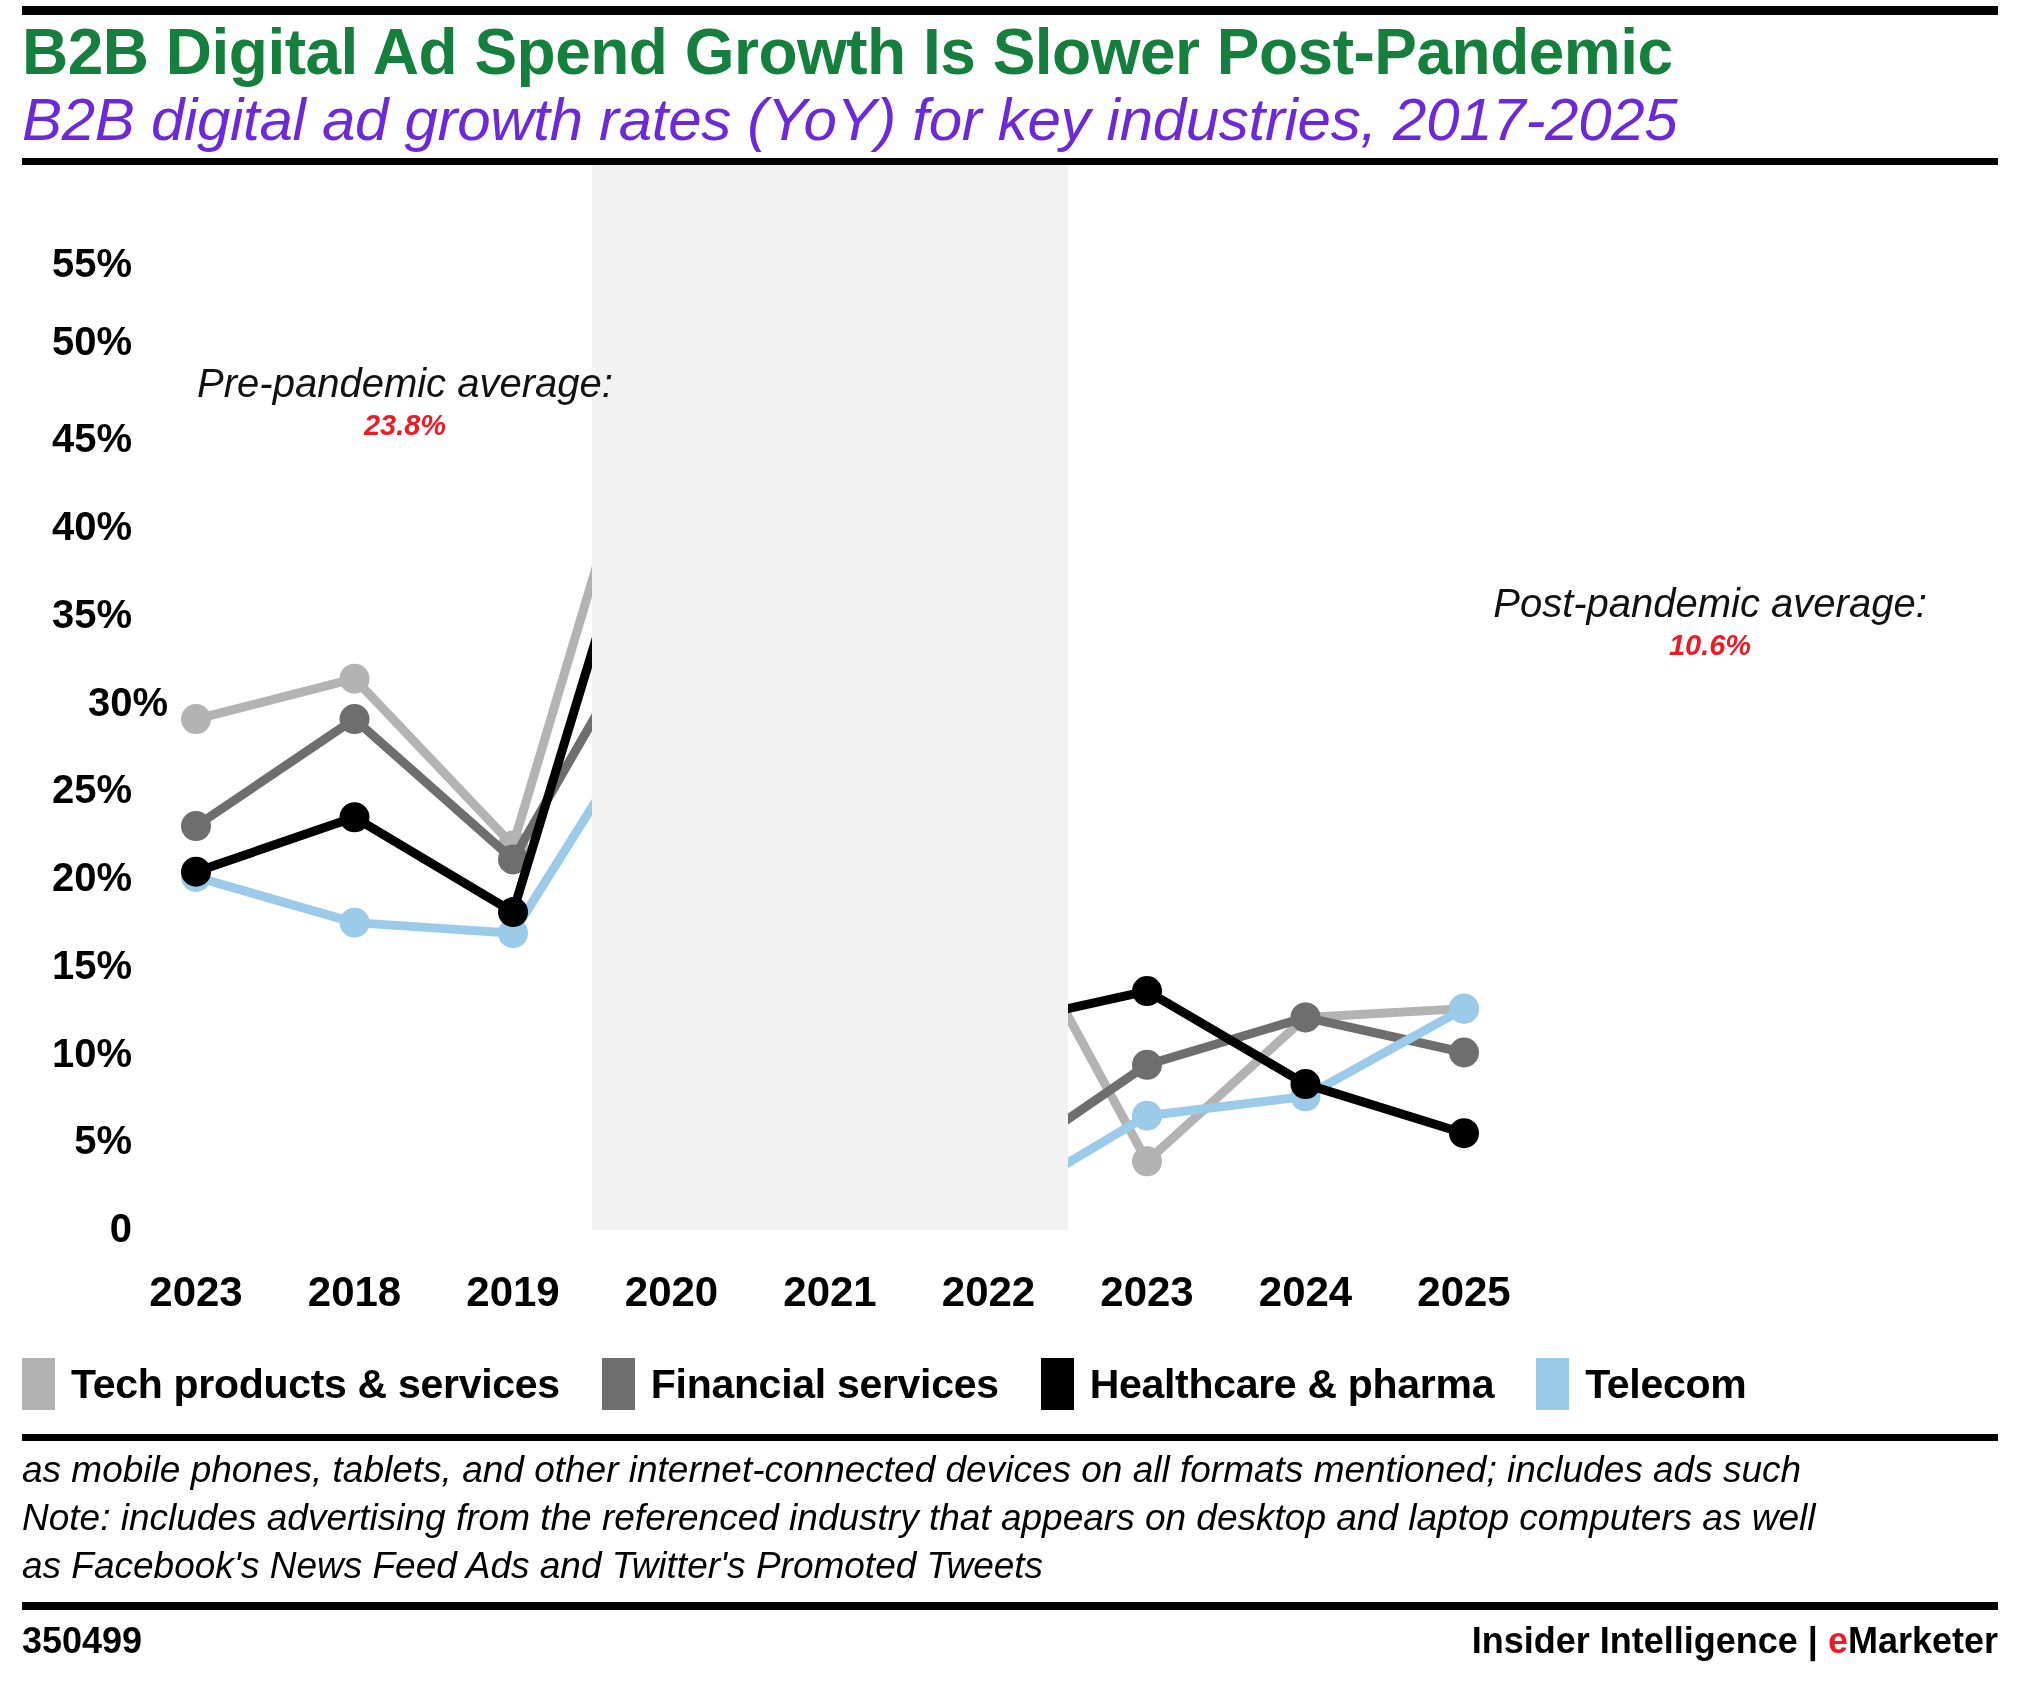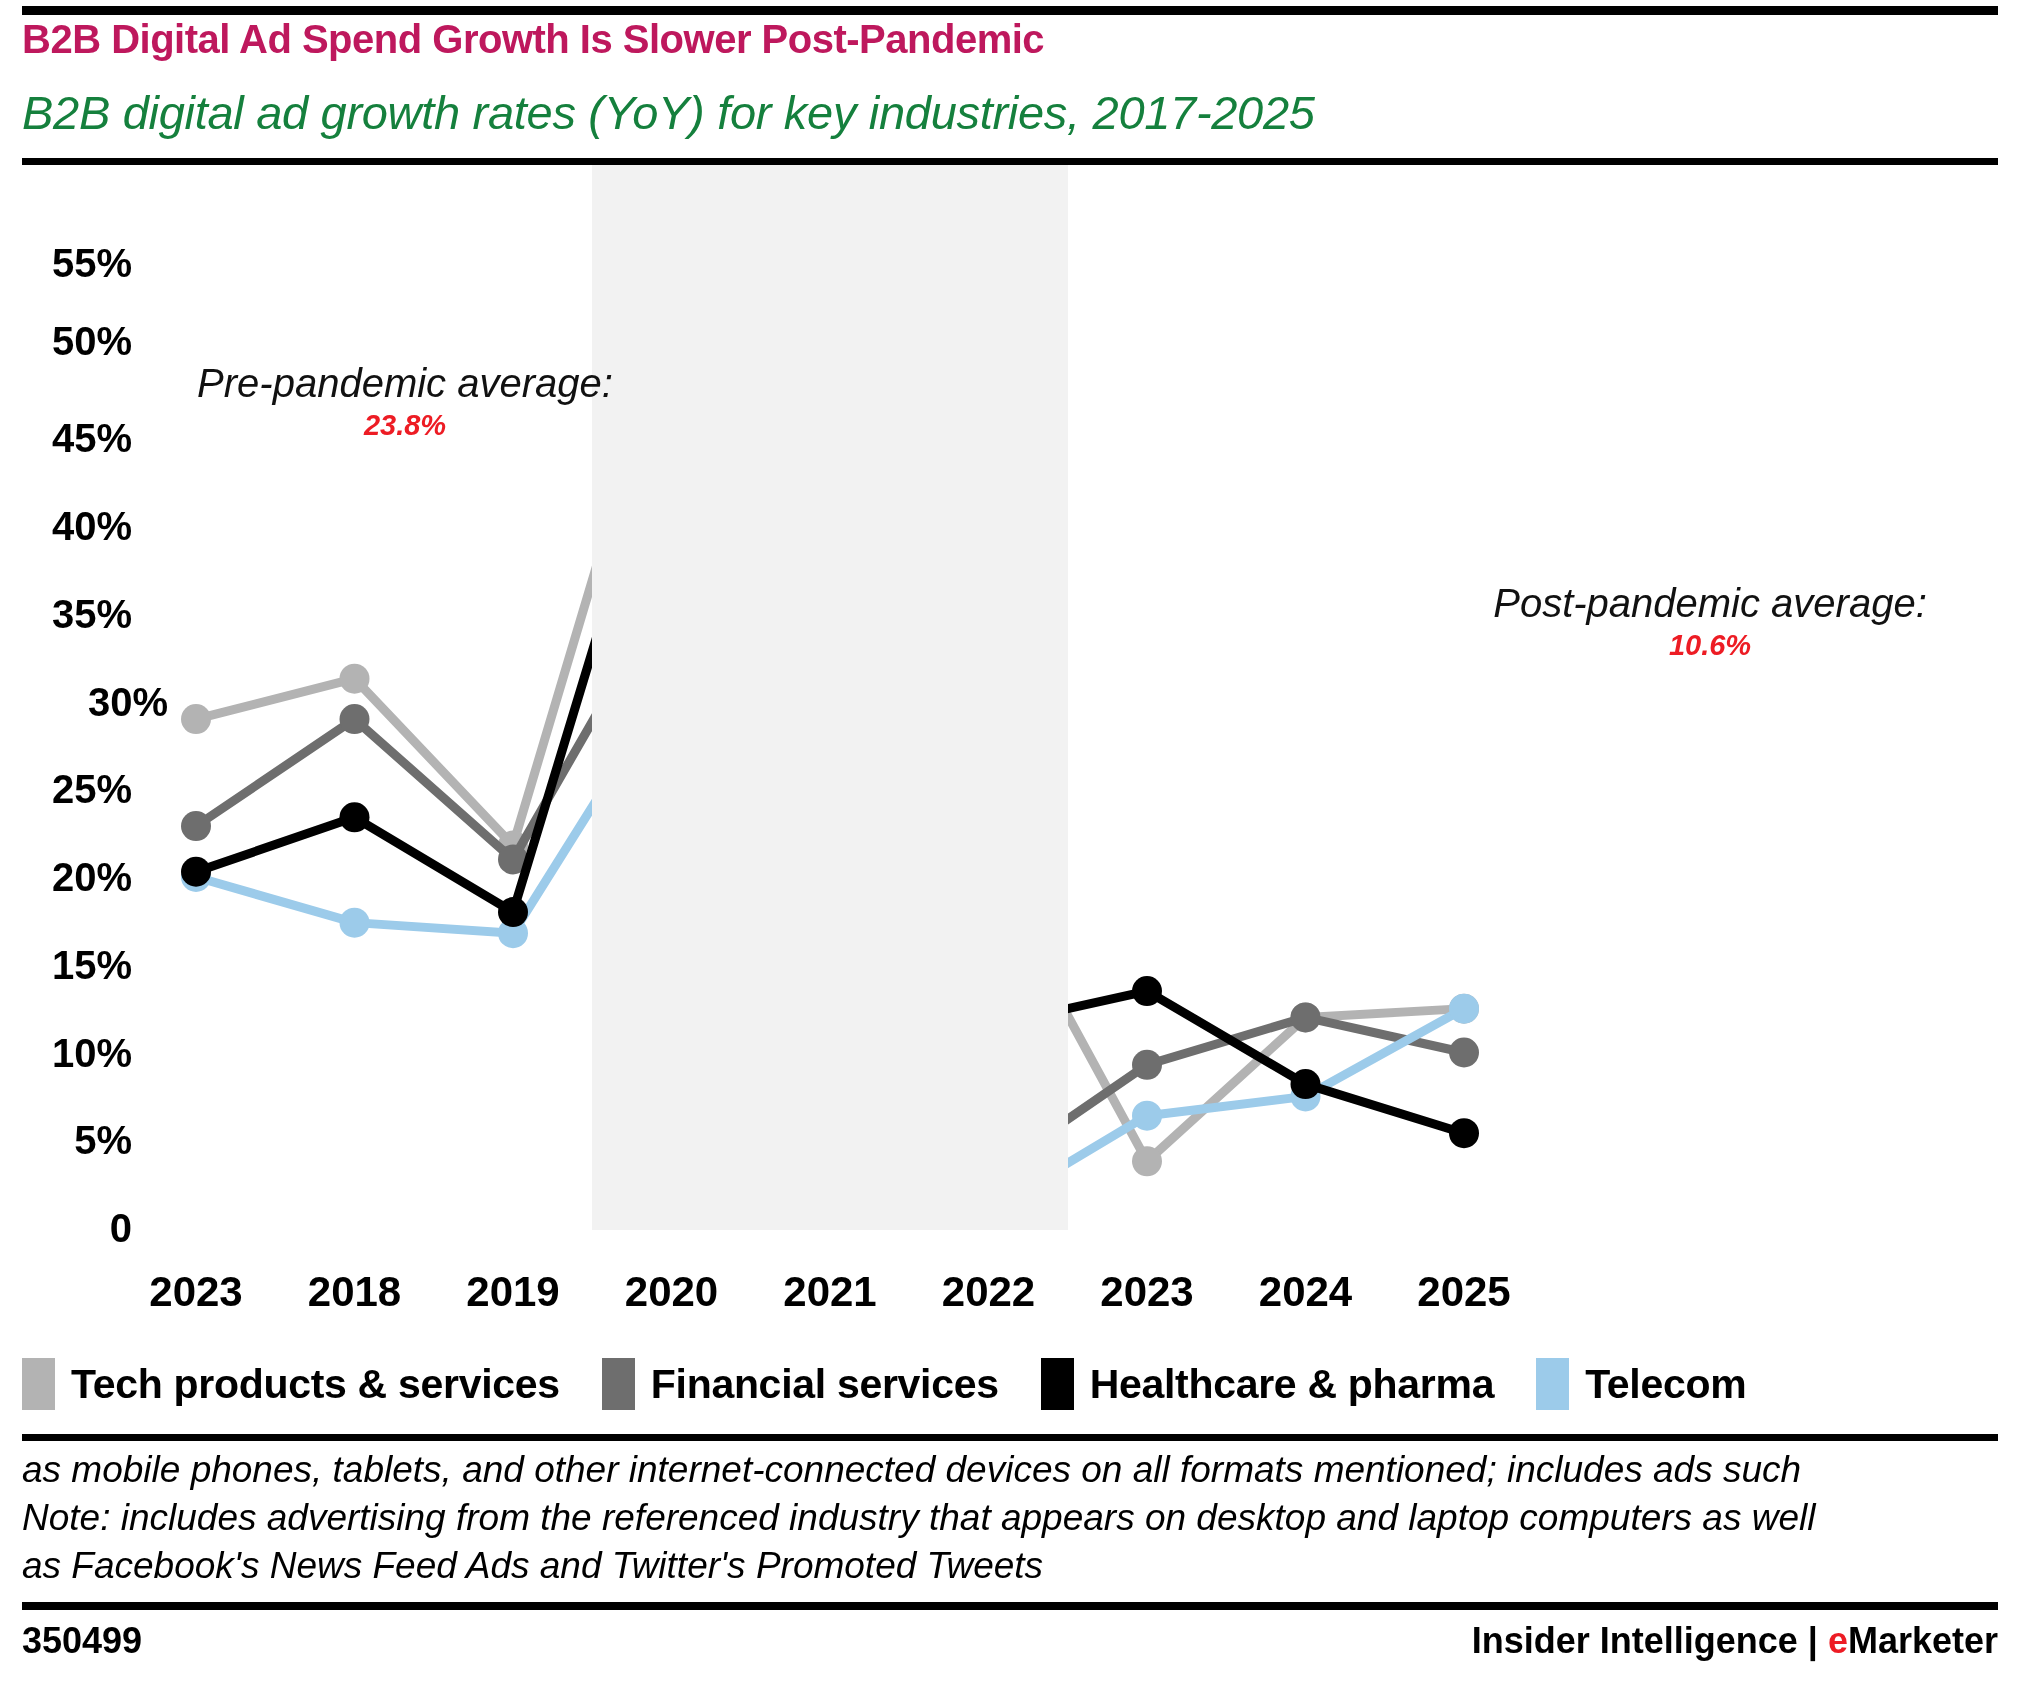--- a/index.html
+++ b/index.html
@@ -6,26 +6,26 @@
   body{
     width:2020px;height:1684px;
     background:#ffffff;
     font-family:"Liberation Sans", sans-serif;
     overflow:hidden;
     position:relative;
   }
   .rule-top{position:absolute;left:22px;right:22px;top:6px;height:9px;background:#000;}
   .title{
     position:absolute;left:22px;top:18px;width:1980px;
-    font-size:40px;font-weight:bold;color:#be185d;
+    font-size:64px;font-weight:bold;color:#15803d;
     letter-spacing:-0.5px;line-height:1.08;white-space:nowrap;
   }
   .subtitle{
     position:absolute;left:22px;top:88px;width:1980px;
-    font-size:47px;font-style:italic;color:#15803d;font-weight:400;
+    font-size:60px;font-style:italic;color:#6d28d9;font-weight:400;
     letter-spacing:-0.3px;line-height:1.08;white-space:nowrap;
   }
   .rule-under-title{position:absolute;left:22px;right:22px;top:158px;height:7px;background:#000;}
 
   .plot{position:absolute;left:0;top:165px;width:1811px;height:1095px;}
   .band{position:absolute;background:#F2F2F2;}
   .ytick{
     position:absolute;right:0;width:132px;text-align:right;
     font-size:40px;font-weight:bold;color:#000;
     transform:translateY(-50%);

